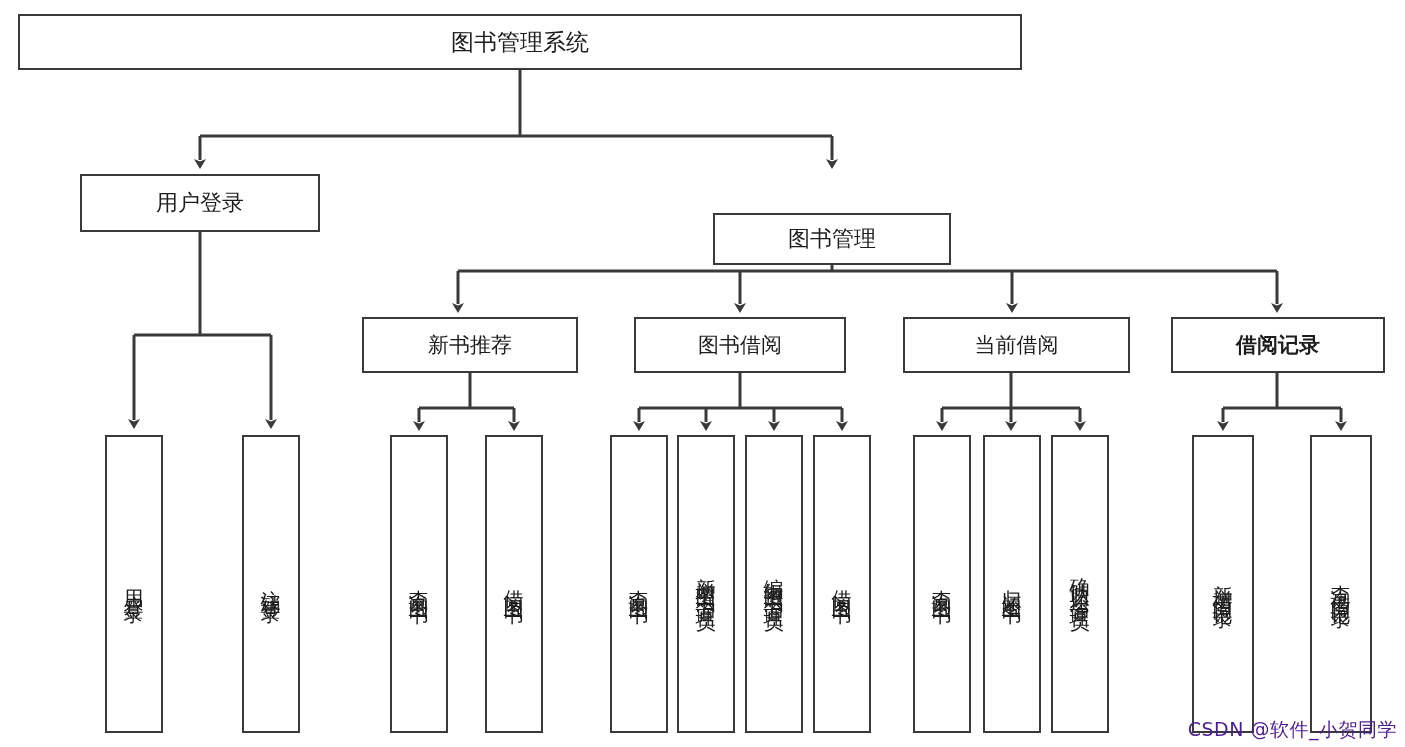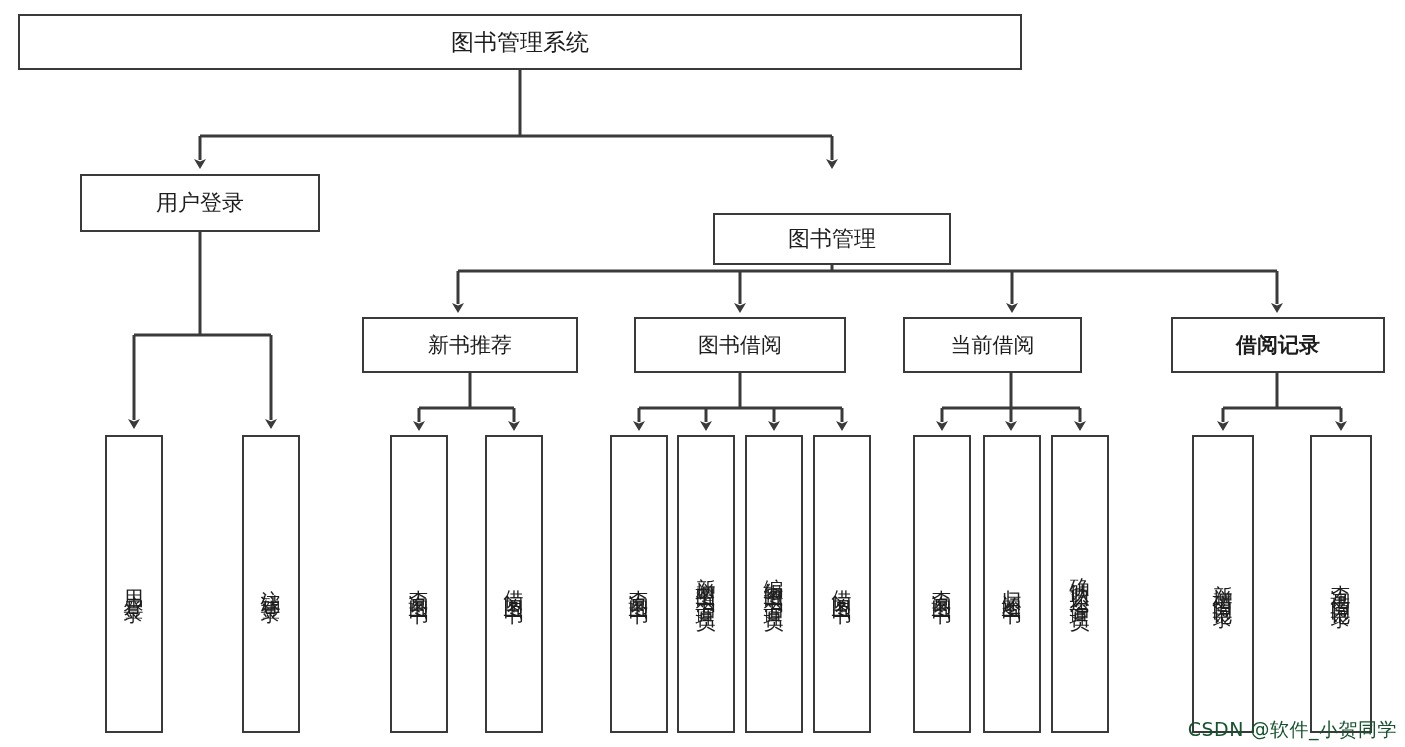--- a/index.html
+++ b/index.html
@@ -58,21 +58,21 @@
     letter-spacing: 5px;
     line-height: 1;
     white-space: nowrap;
     text-align: center;
   }
   .watermark {
     position: absolute;
     right: 8px;
     bottom: 4px;
     font-size: 19px;
-    color: #14532d;
+    color: #4c1d95;
     letter-spacing: 0.5px;
     white-space: nowrap;
     z-index: 5;
   }
 </style>
 </head>
 <body>
 
 <div id="canvas">
 
@@ -136,21 +136,21 @@
   <div class="node level2" style="left:713px; top:174px; width:238px; height:52px;margin-top:39px;">
     <span>图书管理</span>
   </div>
 
   <div class="node level3" style="left:362px; top:317px; width:216px; height:56px;justify-content:center;">
     <span>新书推荐</span>
   </div>
   <div class="node level3" style="left:634px; top:317px; width:212px; height:56px;text-align:right;">
     <span>图书借阅</span>
   </div>
-  <div class="node level3" style="left:903px; top:317px; width:179px; height:56px;">
+  <div class="node level3" style="left:903px; top:317px; width:227px; height:56px;">
     <span>当前借阅</span>
   </div>
   <div class="node level3" style="left:1171px; top:317px; width:214px; height:56px;font-weight:bold;">
     <span>借阅记录</span>
   </div>
 
   <div class="node leaf" style="left:105px; top:435px; width:58px; height:298px;">
     <span class="vtext">用户登录</span>
   </div>
   <div class="node leaf" style="left:242px; top:435px; width:58px; height:298px;">

